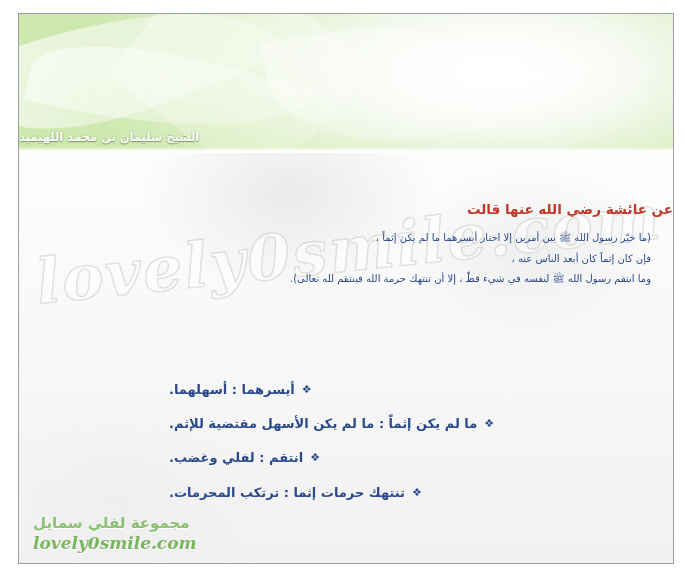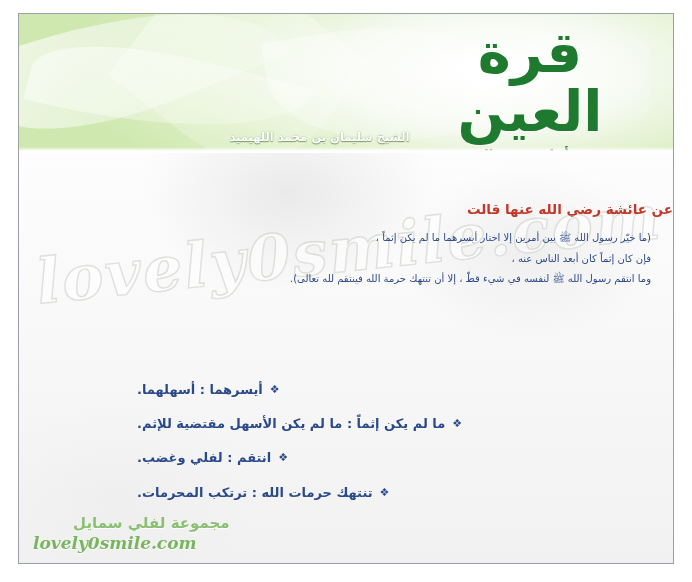--- a/index.html
+++ b/index.html
@@ -112,21 +112,21 @@
     font-weight: bold;
     color: #1a6b28;
     direction: rtl;
   }
 
   
   .author {
     position: absolute;
     right: 0; left: 0;
     bottom: 6px;
-    text-align: center;
+    text-align: left;
     padding-right: 31px;
     direction: rtl;
   }
   .author-name {
     display: inline-block;
     font-size: 11.5px;
     font-weight: bold;
     color: #ffffff;
     text-shadow: 0 1px 1px rgba(110,140,90,.85), 0 0 2px rgba(120,150,100,.6);
     padding-right: 22px;
@@ -218,37 +218,36 @@
     color: #2b4a8b;
     line-height: 1.4;
     padding-left: 90px;
   }
   .point-row:last-child { margin-bottom: 0; }
   .bullet-icon {
     color: #2b4a8b;
     font-size: 11px;
     transform: translateY(-1px);
   }
-  .point-text { white-space: nowrap; }
+  .point-text { white-space: nowrap; margin-left: 32px; }
 
   
   .footer-brand {
     position: absolute;
     left: 14px;
     bottom: 10px;
     text-align: left;
     direction: rtl;
   }
   .brand-ar {
     font-size: 15px;
     font-weight: bold;
     color: #8bbf72;
     text-shadow: 0 1px 0 rgba(255,255,255,.9);
     direction: rtl;
-    margin-left: 40px;
   }
   .brand-en {
     margin-top: 1px;
     font-family: "DejaVu Serif", "Liberation Serif", serif;
     font-style: italic;
     font-weight: bold;
     font-size: 17px;
     color: #79b55f;
     text-shadow: 0 1px 0 rgba(255,255,255,.9);
     direction: ltr;
@@ -261,24 +260,20 @@
 <div class="page">
   <div class="frame">
 
     <div class="header">
       <div class="swoosh sw1"></div>
       <div class="swoosh sw2"></div>
       <div class="swoosh sw3"></div>
       <div class="swoosh sw4"></div>
       <div class="leafglow"></div>
 
-      <div class="logo-block">
-        <div class="logo-title">قرة العين</div>
-        <div class="logo-sub">في شرح أحاديث من الصحيحين</div>
-      </div>
 
       <div class="author">
         <span class="author-name">الشيخ سليمان بن محمد اللهيميد</span>
       </div>
     </div>
 
     <div class="body">
       <div class="blotch b1"></div>
       <div class="blotch b2"></div>
       <div class="blotch b3"></div>
@@ -300,21 +295,21 @@
         <div class="point-row">
           <span class="bullet-icon">❖</span>
           <span class="point-text">ما لم يكن إثماً : ما لم يكن الأسهل مقتضية للإثم.</span>
         </div>
         <div class="point-row">
           <span class="bullet-icon">❖</span>
           <span class="point-text">انتقم : لفلي وغضب.</span>
         </div>
         <div class="point-row">
           <span class="bullet-icon">❖</span>
-          <span class="point-text">تنتهك حرمات الله : ترتكب المحرمات.</span>
+          <span class="point-text">تنتهك حرمات إثما : ترتكب المحرمات.</span>
         </div>
       </div>
 
       <div class="footer-brand">
         <div class="brand-ar">مجموعة لفلي سمايل</div>
         <div class="brand-en">lovely0smile.com</div>
       </div>
     </div>
 
   </div>

